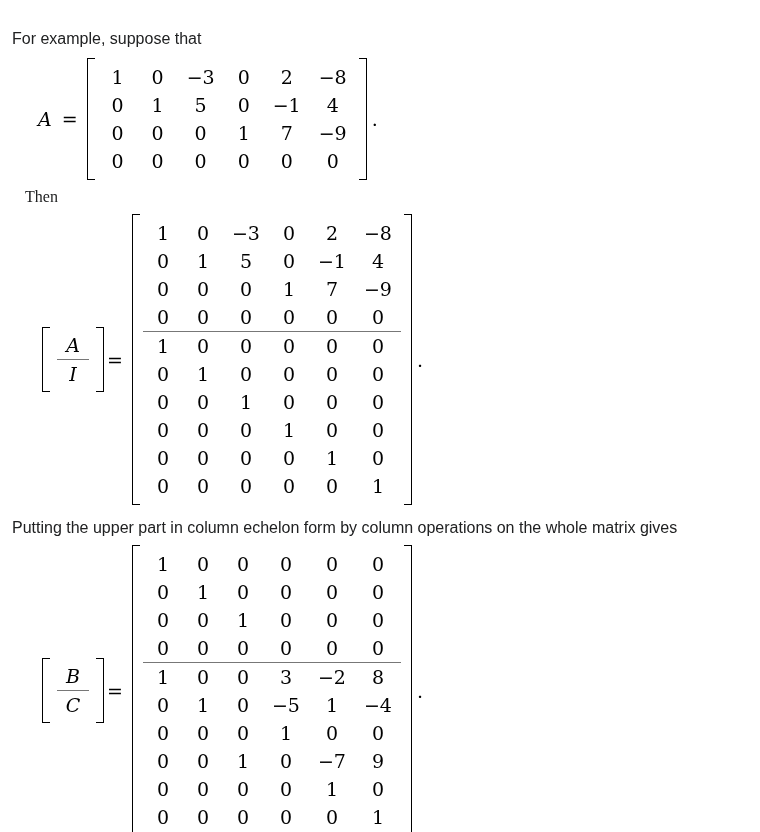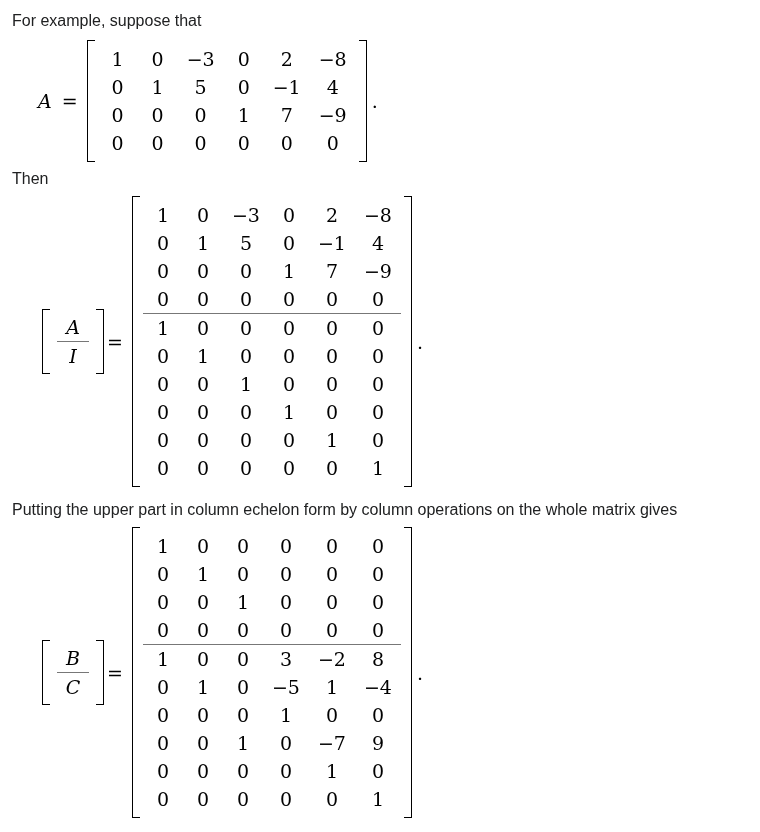--- a/index.html
+++ b/index.html
@@ -13,22 +13,22 @@
     overflow: hidden;
     font-family: "Liberation Sans", "DejaVu Sans", sans-serif;
     font-size: 16px;
     color: var(--text-color, #202122);
   }
   .body-text {
     margin: 0;
     padding: 0;
     line-height: 19px;
   }
-  #intro-paragraph   { margin: 11px 0 0 12px; }
-  #then-paragraph    { margin: 7px 0 0 12px; }
+  #intro-paragraph   { margin: 29px 0 0 12px; }
+  #then-paragraph    { margin: 7px 0 0 25px; font-family: Liberation Serif, serif; }
   #echelon-paragraph { margin: 13px 12px 0 12px; }
 
   .eq {
     display: flex;
     align-items: center;
     font-family: "DejaVu Serif", "Liberation Serif", serif;
     font-size: 19px;
     color: var(--math-color, #000000);
   }
   .eq-a  { margin: 10px 0 0 38px; }

